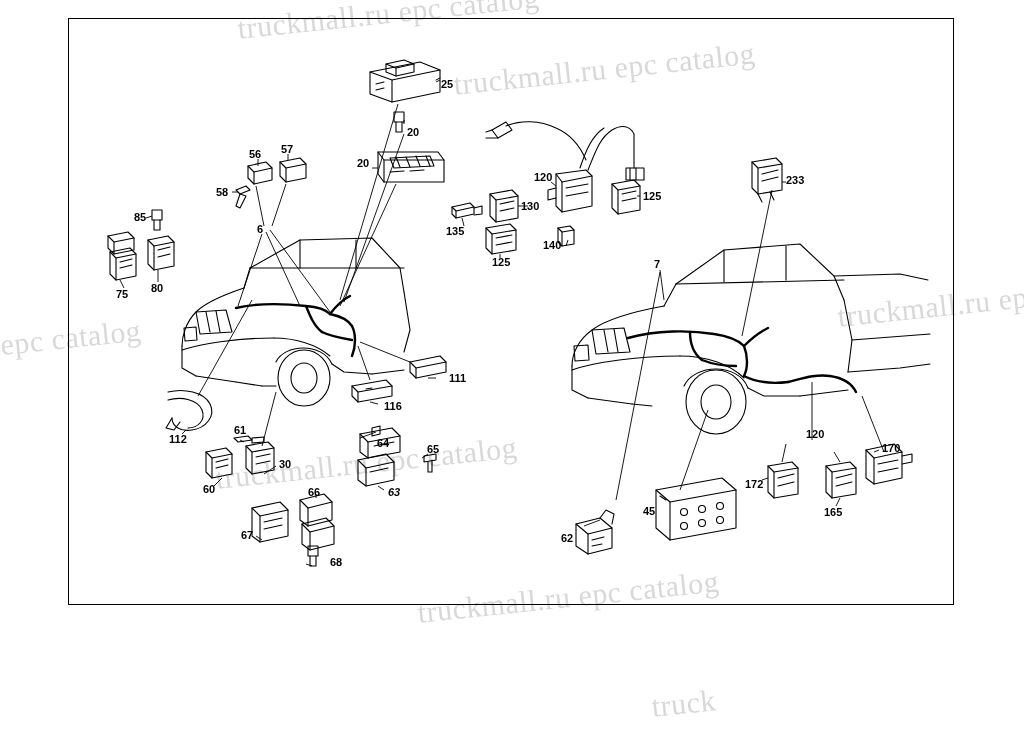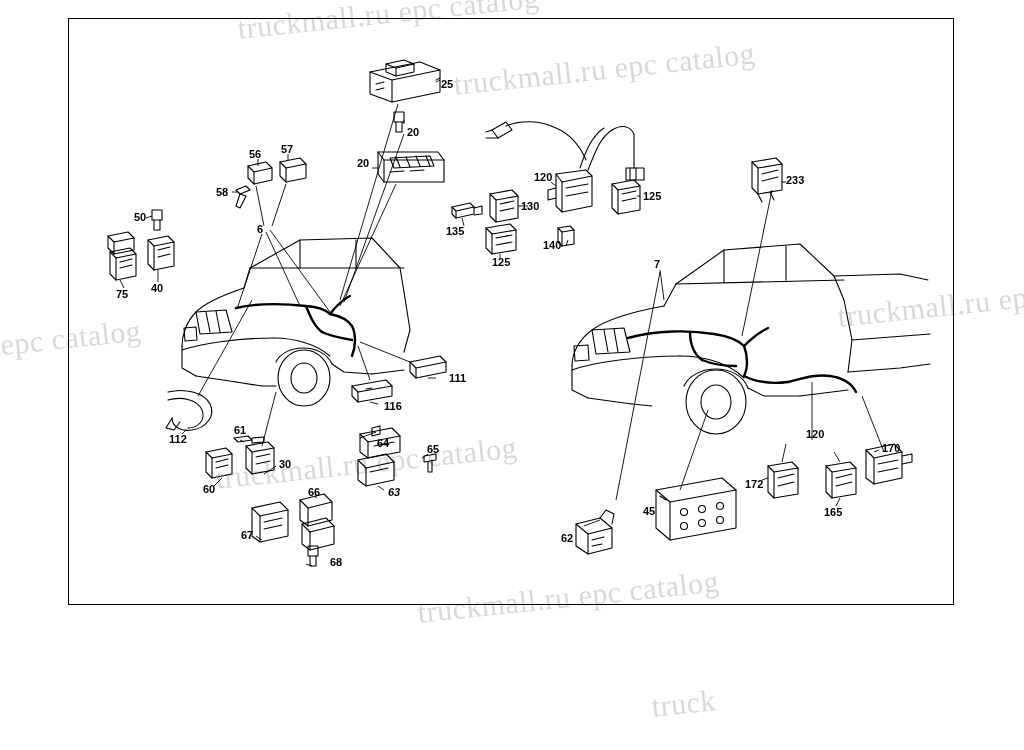--- a/index.html
+++ b/index.html
@@ -505,29 +505,29 @@
 
   <div class="lbl" style="left:441px; top:78px;">25</div>
   <div class="lbl" style="left:407px; top:126px;">20</div>
   <div class="lbl" style="left:249px; top:148px;">56</div>
   <div class="lbl" style="left:281px; top:143px;">57</div>
   <div class="lbl" style="left:357px; top:157px;text-align:center;">20</div>
   <div class="lbl" style="left:216px; top:186px;">58</div>
   <div class="lbl" style="left:534px; top:171px;">120</div>
   <div class="lbl" style="left:643px; top:190px;">125</div>
   <div class="lbl" style="left:786px; top:174px;">233</div>
-  <div class="lbl" style="left:134px; top:211px;">50</div>
+  <div class="lbl" style="left:134px; top:211px;">85</div>
   <div class="lbl" style="left:521px; top:200px;">130</div>
   <div class="lbl" style="left:446px; top:225px;">135</div>
   <div class="lbl" style="left:543px; top:239px;">140</div>
   <div class="lbl" style="left:492px; top:256px;">125</div>
   <div class="lbl" style="left:257px; top:223px;">6</div>
   <div class="lbl" style="left:654px; top:258px;">7</div>
   <div class="lbl" style="left:116px; top:288px;">75</div>
-  <div class="lbl" style="left:151px; top:282px;">40</div>
+  <div class="lbl" style="left:151px; top:282px;">80</div>
   <div class="lbl" style="left:449px; top:372px;">111</div>
   <div class="lbl" style="left:384px; top:400px;">116</div>
   <div class="lbl" style="left:169px; top:433px;">112</div>
   <div class="lbl" style="left:234px; top:424px;">61</div>
   <div class="lbl" style="left:345px; top:437px;padding-left:32px;">64</div>
   <div class="lbl" style="left:427px; top:443px;">65</div>
   <div class="lbl" style="left:279px; top:458px;">30</div>
   <div class="lbl" style="left:203px; top:483px;">60</div>
   <div class="lbl" style="left:388px; top:486px;font-style:italic;">63</div>
   <div class="lbl" style="left:308px; top:486px;">66</div>

